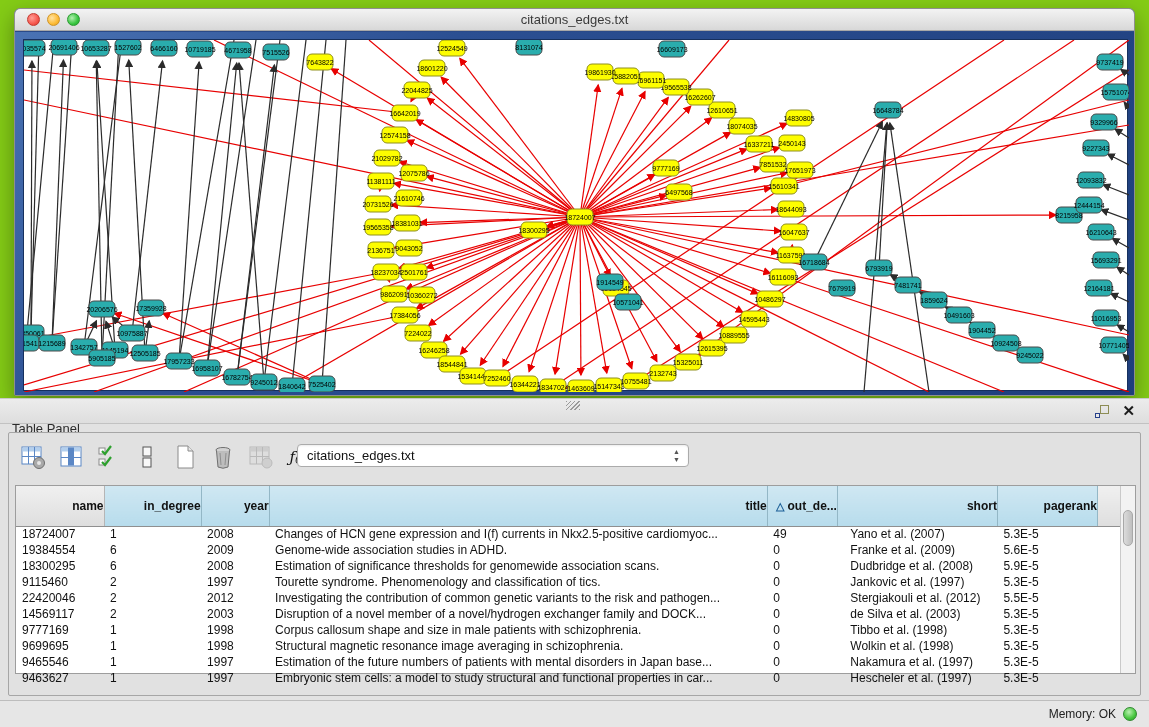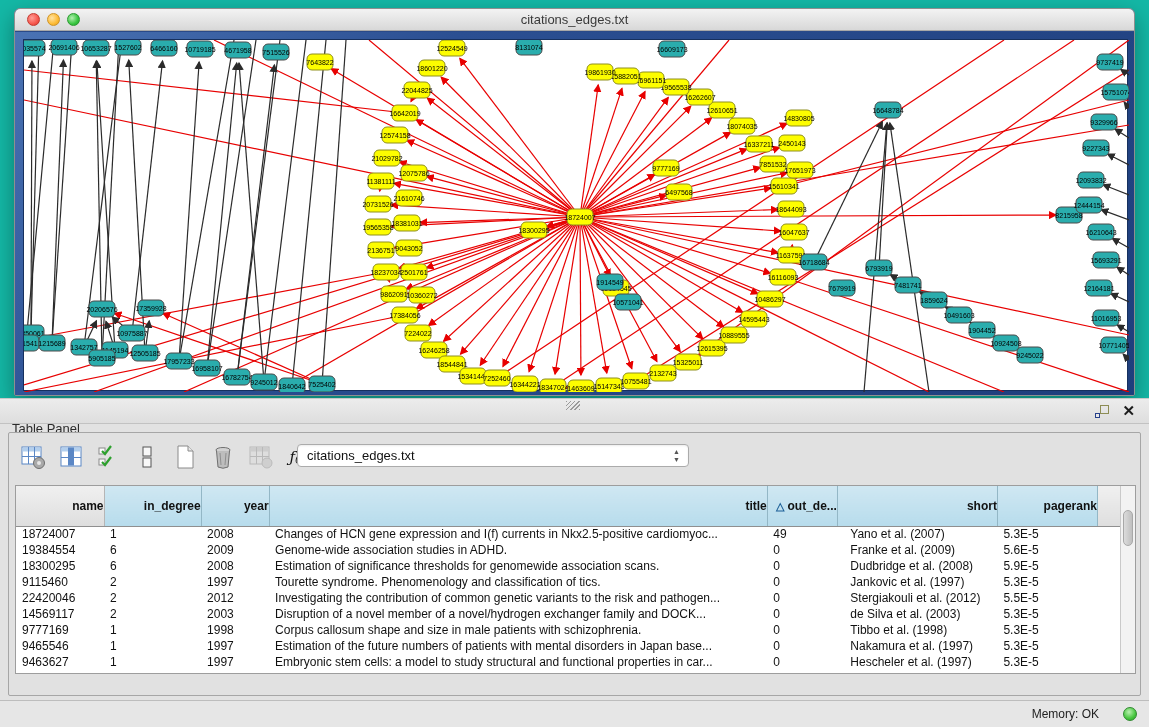--- a/index.html
+++ b/index.html
@@ -1,18 +1,18 @@
 <!DOCTYPE html>
 <html><head>
 <meta charset="utf-8">
 <style>
   * { margin:0; padding:0; box-sizing:border-box; }
   html,body { width:1149px; height:727px; }
   body { font-family:"Liberation Sans", sans-serif; background:#e9e9e9; overflow:hidden; }
-  .screen { position:relative; width:1149px; height:727px; background:#14b8a6; }
+  .screen { position:relative; width:1149px; height:727px; background:#84cc16; }
 
   
   .net-window { position:absolute; left:14px; top:8px; width:1121px; height:388px;
     border:1px solid #8f8f8f; border-radius:6px 6px 2px 2px;
     box-shadow:0 8px 22px rgba(0,0,0,.35); overflow:hidden; background:#2a4a88; }
   .titlebar { position:relative; height:22px;
     background:linear-gradient(#f3f3f3,#d8d8d8); border-bottom:1px solid #a8a8a8; }
   .win-title { position:absolute; left:0; right:0; top:0; height:22px; line-height:22px;
     text-align:center; font-size:13px; color:#3a3a3a; }
   .lights { position:absolute; left:12px; top:4px; display:flex; gap:7px; }
@@ -69,21 +69,21 @@
 
   .tabbar { position:absolute; left:0; right:0; top:246px; display:flex; justify-content:center; }
   .seg { height:23px; line-height:22px; padding:0 14px; font-size:13px; color:#1d1d1d;
     background:linear-gradient(#fdfdfd,#e9e9e9); border:1px solid #9b9b9b; border-left:none; cursor:pointer;margin-top:39px; }
   .seg:first-child { border-left:1px solid #9b9b9b; border-radius:5px 0 0 5px; }
   .seg:last-child { border-radius:0 5px 5px 0; }
   .seg.active { background:linear-gradient(#8b8b8b,#6a6a6a); color:#efefef; }
 
   .statusbar { position:absolute; left:0; bottom:0; width:1149px; height:27px;
     background:#e6e6e6; border-top:1px solid #bdbdbd;
-    display:flex; align-items:center; justify-content:flex-end; gap:24px; padding-right:12px; }
+    display:flex; align-items:center; justify-content:flex-end; gap:7px; padding-right:12px; }
   .mem-label { font-size:12px; color:#222; }
   .mem-dot { width:14px; height:14px; border-radius:50%;
     background:radial-gradient(circle at 5px 4px,#b9f0b0,#46c63e 60%,#2f9a2d); border:1px solid #2f8a2f; cursor:pointer; }
 </style>
 </head>
 <body>
 
 <div class="screen">
 
   <div class="net-window">
@@ -849,20 +849,30 @@
                 <td>9777169</td>
                 <td>1</td>
                 <td>1998</td>
                 <td>Corpus callosum shape and size in male patients with schizophrenia.</td>
                 <td>0</td>
                 <td class="short-col">Tibbo et al. (1998)</td>
                 <td>5.3E-5</td>
                 <td></td>
               </tr>
               <tr>
+                <td>9699695</td>
+                <td>1</td>
+                <td>1998</td>
+                <td>Structural magnetic resonance image averaging in schizophrenia.</td>
+                <td>0</td>
+                <td class="short-col">Wolkin et al. (1998)</td>
+                <td>5.3E-5</td>
+                <td></td>
+              </tr>
+              <tr>
                 <td>9465546</td>
                 <td>1</td>
                 <td>1997</td>
                 <td>Estimation of the future numbers of patients with mental disorders in Japan base...</td>
                 <td>0</td>
                 <td class="short-col">Nakamura et al. (1997)</td>
                 <td>5.3E-5</td>
                 <td></td>
               </tr>
               <tr>

